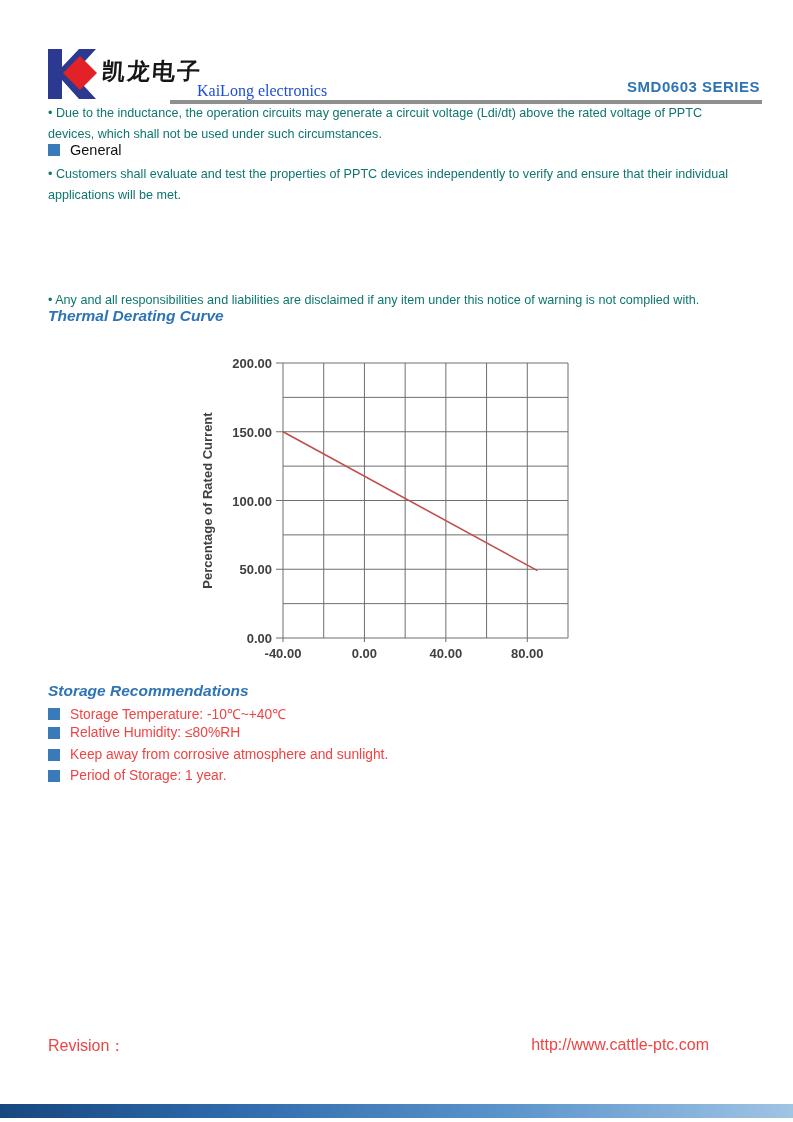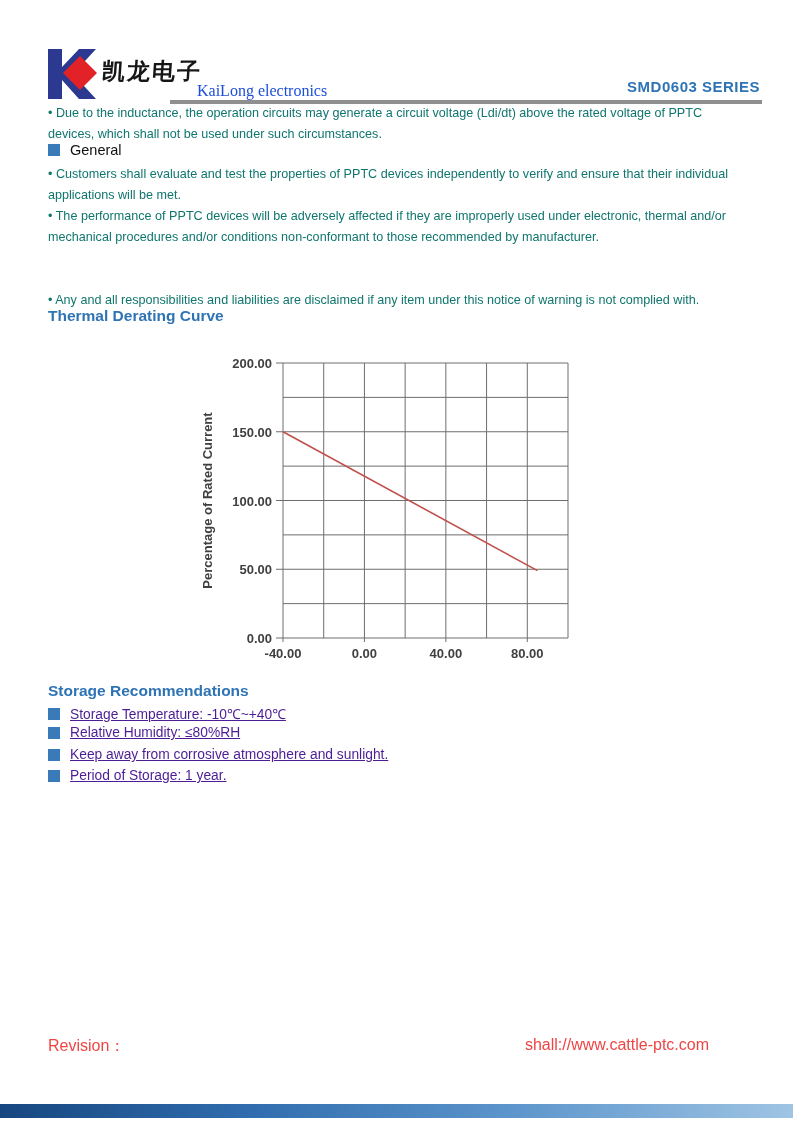--- a/index.html
+++ b/index.html
@@ -12,23 +12,23 @@
   .logo-cn{left:102px;top:56px;font-size:23px;font-weight:900;letter-spacing:2px;color:#161616;
     font-family:"DejaVu Sans",sans-serif;transform:skewX(-4deg);}
   .logo-en{left:197px;top:82px;font-size:16px;color:#1d4ed8;font-family:Liberation Serif, serif;}
   .series-title{right:33px;top:78px;font-size:15px;font-weight:bold;color:#2E74B5;letter-spacing:0.5px;}
   .header-rule{left:170px;right:31px;top:100px;height:4px;background:#8f8f8f;}
   
   .notice{left:48px;width:700px;margin:0;font-size:12.6px;line-height:21px;color:#0f766e;}
   .section-row{left:48px;display:flex;align-items:center;}
   .sq{display:inline-block;width:12px;height:12px;background:#3a7ab8;margin-right:10px;flex:0 0 auto;}
   .general-label{font-size:14.5px;color:#111;text-align:center;}
-  .blue-heading{left:48px;margin:0;font-size:15.5px;font-weight:bold;color:#2E74B5;}
+  .blue-heading{left:48px;margin:0;font-size:15.5px;font-weight:bold;color:#2E74B5;font-style:italic;}
   
-  .storage-item-text{font-size:13.8px;color:#4c1d95;text-decoration:underline;}
+  .storage-item-text{font-size:13.8px;color:#ef4444;}
   
   .footer-text{font-size:16px;color:#ef4444;}
   .footer-bar{left:0;right:0;top:1104px;height:14px;
     background:linear-gradient(90deg,#17477f 0%,#2f6bad 30%,#5d96cc 65%,#9fc4e4 100%);}
 </style>
 </head>
 <body>
 
 <div class="page">
 
@@ -42,21 +42,20 @@
   <div class="abs header-rule"></div>
 
   <p class="abs notice" style="top:103px">• Due to the inductance, the operation circuits may generate a circuit voltage (Ldi/dt) above the rated voltage of PPTC devices, which shall not be used under such circumstances.</p>
 
   <div class="abs section-row" style="top:142px">
     <span class="sq"></span>
     <span class="general-label">General</span>
   </div>
 
   <p class="abs notice" style="top:164px">• Customers shall evaluate and test the properties of PPTC devices independently to verify and ensure that their individual applications will be met.</p>
-  <p class="abs notice" style="top:206px">• The performance of PPTC devices will be adversely affected if they are improperly used under electronic, thermal and/or mechanical procedures and/or conditions non-conformant to those recommended by manufacturer.</p>
   <p class="abs notice" style="top:290px">• Any and all responsibilities and liabilities are disclaimed if any item under this notice of warning is not complied with.</p>
 
   <h2 class="abs blue-heading" style="top:307px">Thermal Derating Curve</h2>
 
   <div class="abs" style="left:180px;top:342px;width:420px;height:330px" id="chart-mount"><svg width="420" height="330">
         <line x1="103" y1="21" x2="103" y2="296" stroke="#6e6e6e" stroke-width="1"></line>
         <line x1="143.71428571428572" y1="21" x2="143.71428571428572" y2="296" stroke="#6e6e6e" stroke-width="1"></line>
         <line x1="184.42857142857144" y1="21" x2="184.42857142857144" y2="296" stroke="#6e6e6e" stroke-width="1"></line>
         <line x1="225.14285714285714" y1="21" x2="225.14285714285714" y2="296" stroke="#6e6e6e" stroke-width="1"></line>
         <line x1="265.8571428571429" y1="21" x2="265.8571428571429" y2="296" stroke="#6e6e6e" stroke-width="1"></line>
@@ -107,16 +106,16 @@
   <div class="abs section-row" style="top:747px">
     <span class="sq"></span>
     <span class="storage-item-text">Keep away from corrosive atmosphere and sunlight.</span>
   </div>
   <div class="abs section-row" style="top:768px">
     <span class="sq"></span>
     <span class="storage-item-text">Period of Storage: 1 year.</span>
   </div>
 
   <span class="abs footer-text" style="left:48px;top:1036px">Revision：</span>
-  <span class="abs footer-text" style="right:84px;top:1036px">shall://www.cattle-ptc.com</span>
+  <span class="abs footer-text" style="right:84px;top:1036px">http://www.cattle-ptc.com</span>
   <div class="abs footer-bar"></div>
 
 </div>
 
 </body></html>

